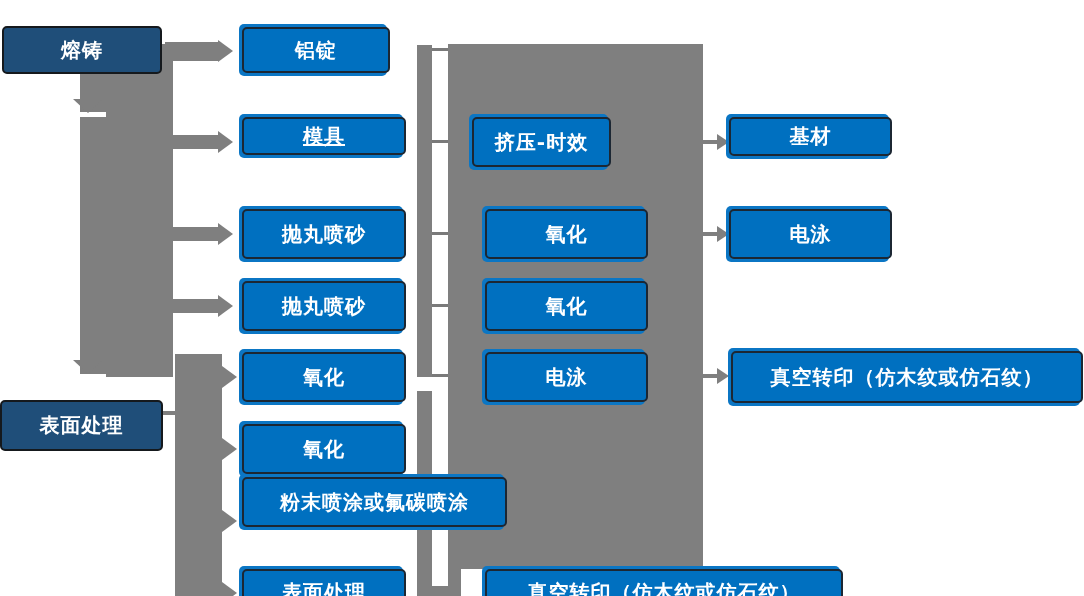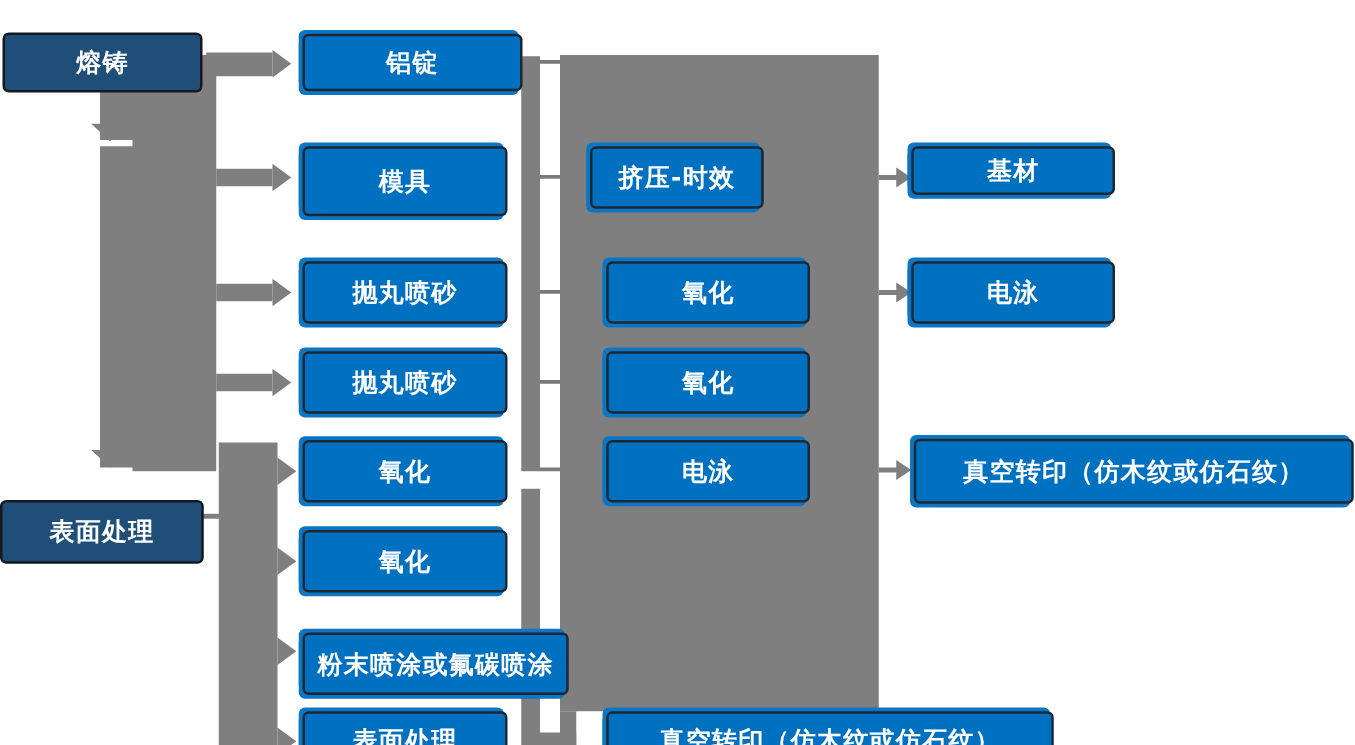--- a/index.html
+++ b/index.html
@@ -77,27 +77,27 @@
   <div class="g" style="left:703px;top:116px;width:15px;height:4px;"></div>
   <div class="g" style="left:703px;top:208px;width:15px;height:4px;"></div>
   <div class="g" style="left:703px;top:350px;width:15px;height:4px;"></div>
   <div class="arr-r sm" style="left:717px;top:110px;"></div>
   <div class="arr-r sm" style="left:717px;top:202px;"></div>
   <div class="arr-r sm" style="left:717px;top:344px;"></div>
 
   <div class="node dark" style="left:2px;top:2px;width:160px;height:48px;">熔铸</div>
   <div class="node dark" style="left:0px;top:376px;width:163px;height:51px;">表面处理</div>
 
-  <div class="node light" style="left:242px;top:3px;width:176px;height:46px;">铝锭</div>
-  <div class="node light" style="left:242px;top:93px;width:164px;height:56px;">模具</div>
+  <div class="node light" style="left:242px;top:3px;width:148px;height:46px;">铝锭</div>
+  <div class="node light" style="left:242px;top:93px;width:164px;height:38px;text-decoration:underline;">模具</div>
   <div class="node light" style="left:242px;top:185px;width:164px;height:50px;">抛丸喷砂</div>
   <div class="node light" style="left:242px;top:257px;width:164px;height:50px;">抛丸喷砂</div>
   <div class="node light" style="left:242px;top:328px;width:164px;height:50px;">氧化</div>
   <div class="node light" style="left:242px;top:400px;width:164px;height:50px;">氧化</div>
-  <div class="node light" style="left:242px;top:482px;width:213px;height:50px;">粉末喷涂或氟碳喷涂</div>
+  <div class="node light" style="left:242px;top:453px;width:265px;height:50px;">粉末喷涂或氟碳喷涂</div>
   <div class="node light" style="left:242px;top:545px;width:164px;height:47px;">表面处理</div>
 
   <div class="node light" style="left:472px;top:93px;width:139px;height:50px;">挤压-时效</div>
   <div class="node light" style="left:485px;top:185px;width:163px;height:50px;">氧化</div>
   <div class="node light" style="left:485px;top:257px;width:163px;height:50px;">氧化</div>
   <div class="node light" style="left:485px;top:328px;width:163px;height:50px;">电泳</div>
   <div class="node light" style="left:485px;top:545px;width:358px;height:47px;">真空转印（仿木纹或仿石纹）</div>
 
   <div class="node light" style="left:729px;top:93px;width:163px;height:39px;text-align:right;">基材</div>
   <div class="node light" style="left:729px;top:185px;width:163px;height:50px;">电泳</div>

